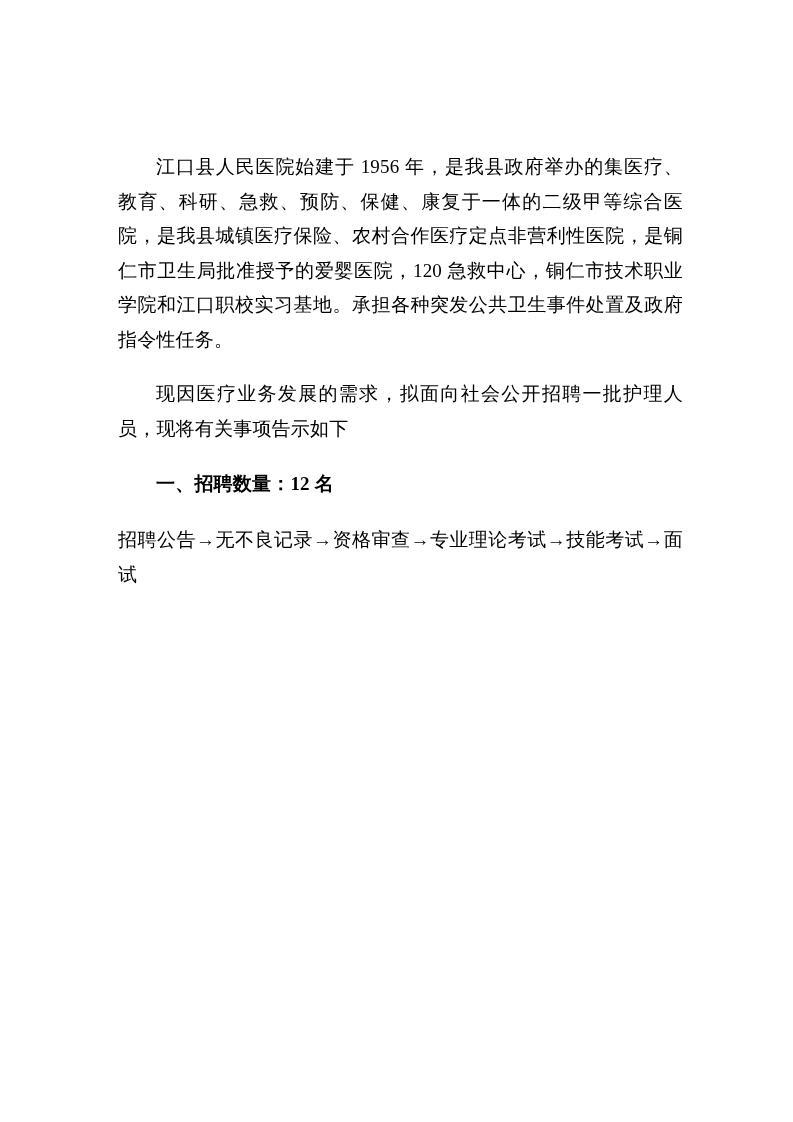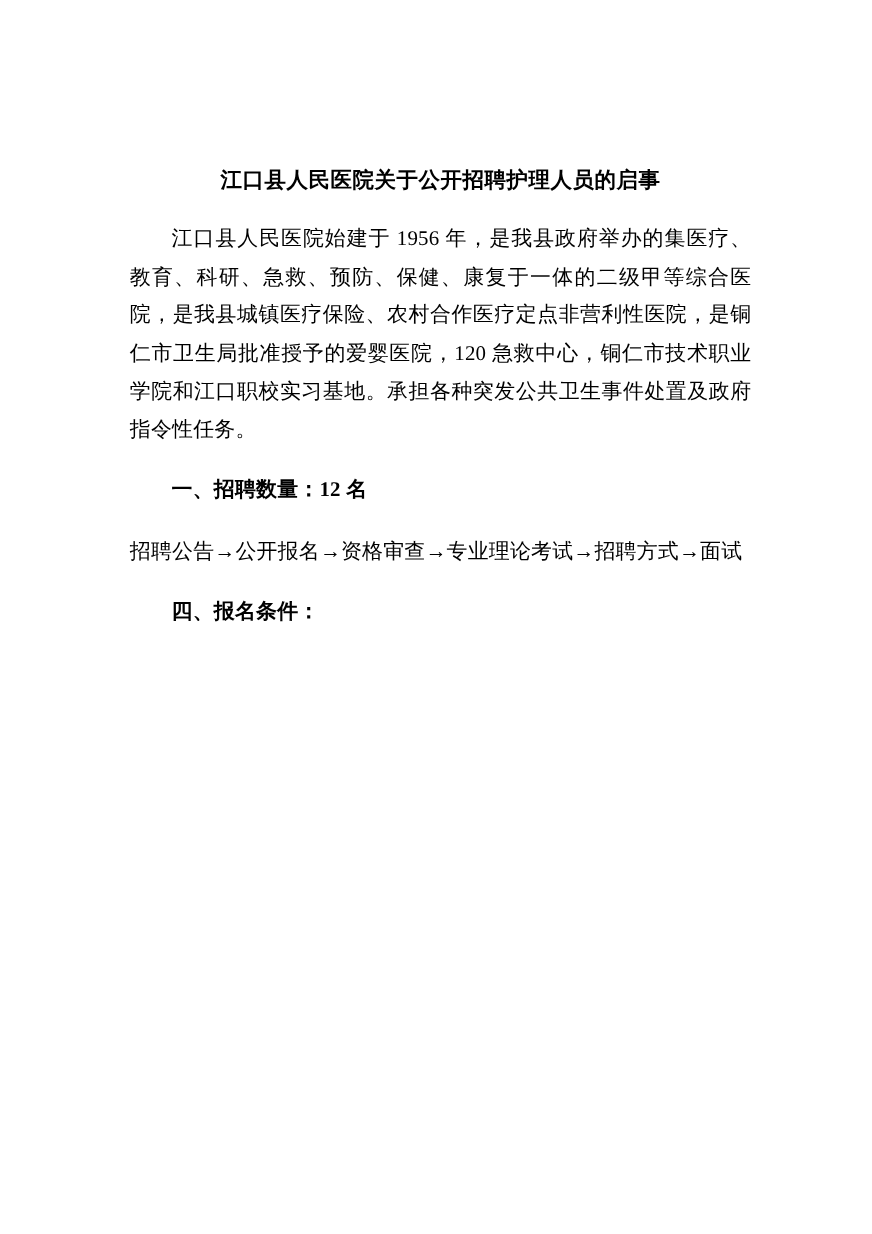--- a/index.html
+++ b/index.html
@@ -51,27 +51,26 @@
   }
   p.para {
     margin-bottom: 20px;
   }
 </style>
 </head>
 <body>
 
 <div class="page">
 
-  <h1 class="doc-title">江口县人民医院关于公开招聘护理人员的启事</h1>
 
   <p class="body-text indent para">江口县人民医院始建于 1956 年，是我县政府举办的集医疗、教育、科研、急救、预防、保健、康复于一体的二级甲等综合医院，是我县城镇医疗保险、农村合作医疗定点非营利性医院，是铜仁市卫生局批准授予的爱婴医院，120 急救中心，铜仁市技术职业学院和江口职校实习基地。承担各种突发公共卫生事件处置及政府指令性任务。</p>
 
+  <p class="body-text indent para">现因医疗业务发展的需求，拟面向社会公开招聘一批护理人员，现将有关事项告示如下</p>
 
   <p class="body-text item">一、招聘数量：12 名</p>
 
 
 
-  <p class="body-text flow">招聘公告→公开报名→资格审查→专业理论考试→招聘方式→面试</p>
+  <p class="body-text flow">招聘公告→无不良记录→资格审查→专业理论考试→技能考试→面试</p>
 
-  <p class="body-text item">四、报名条件：</p>
 
 
 </div>
 
 </body></html>

